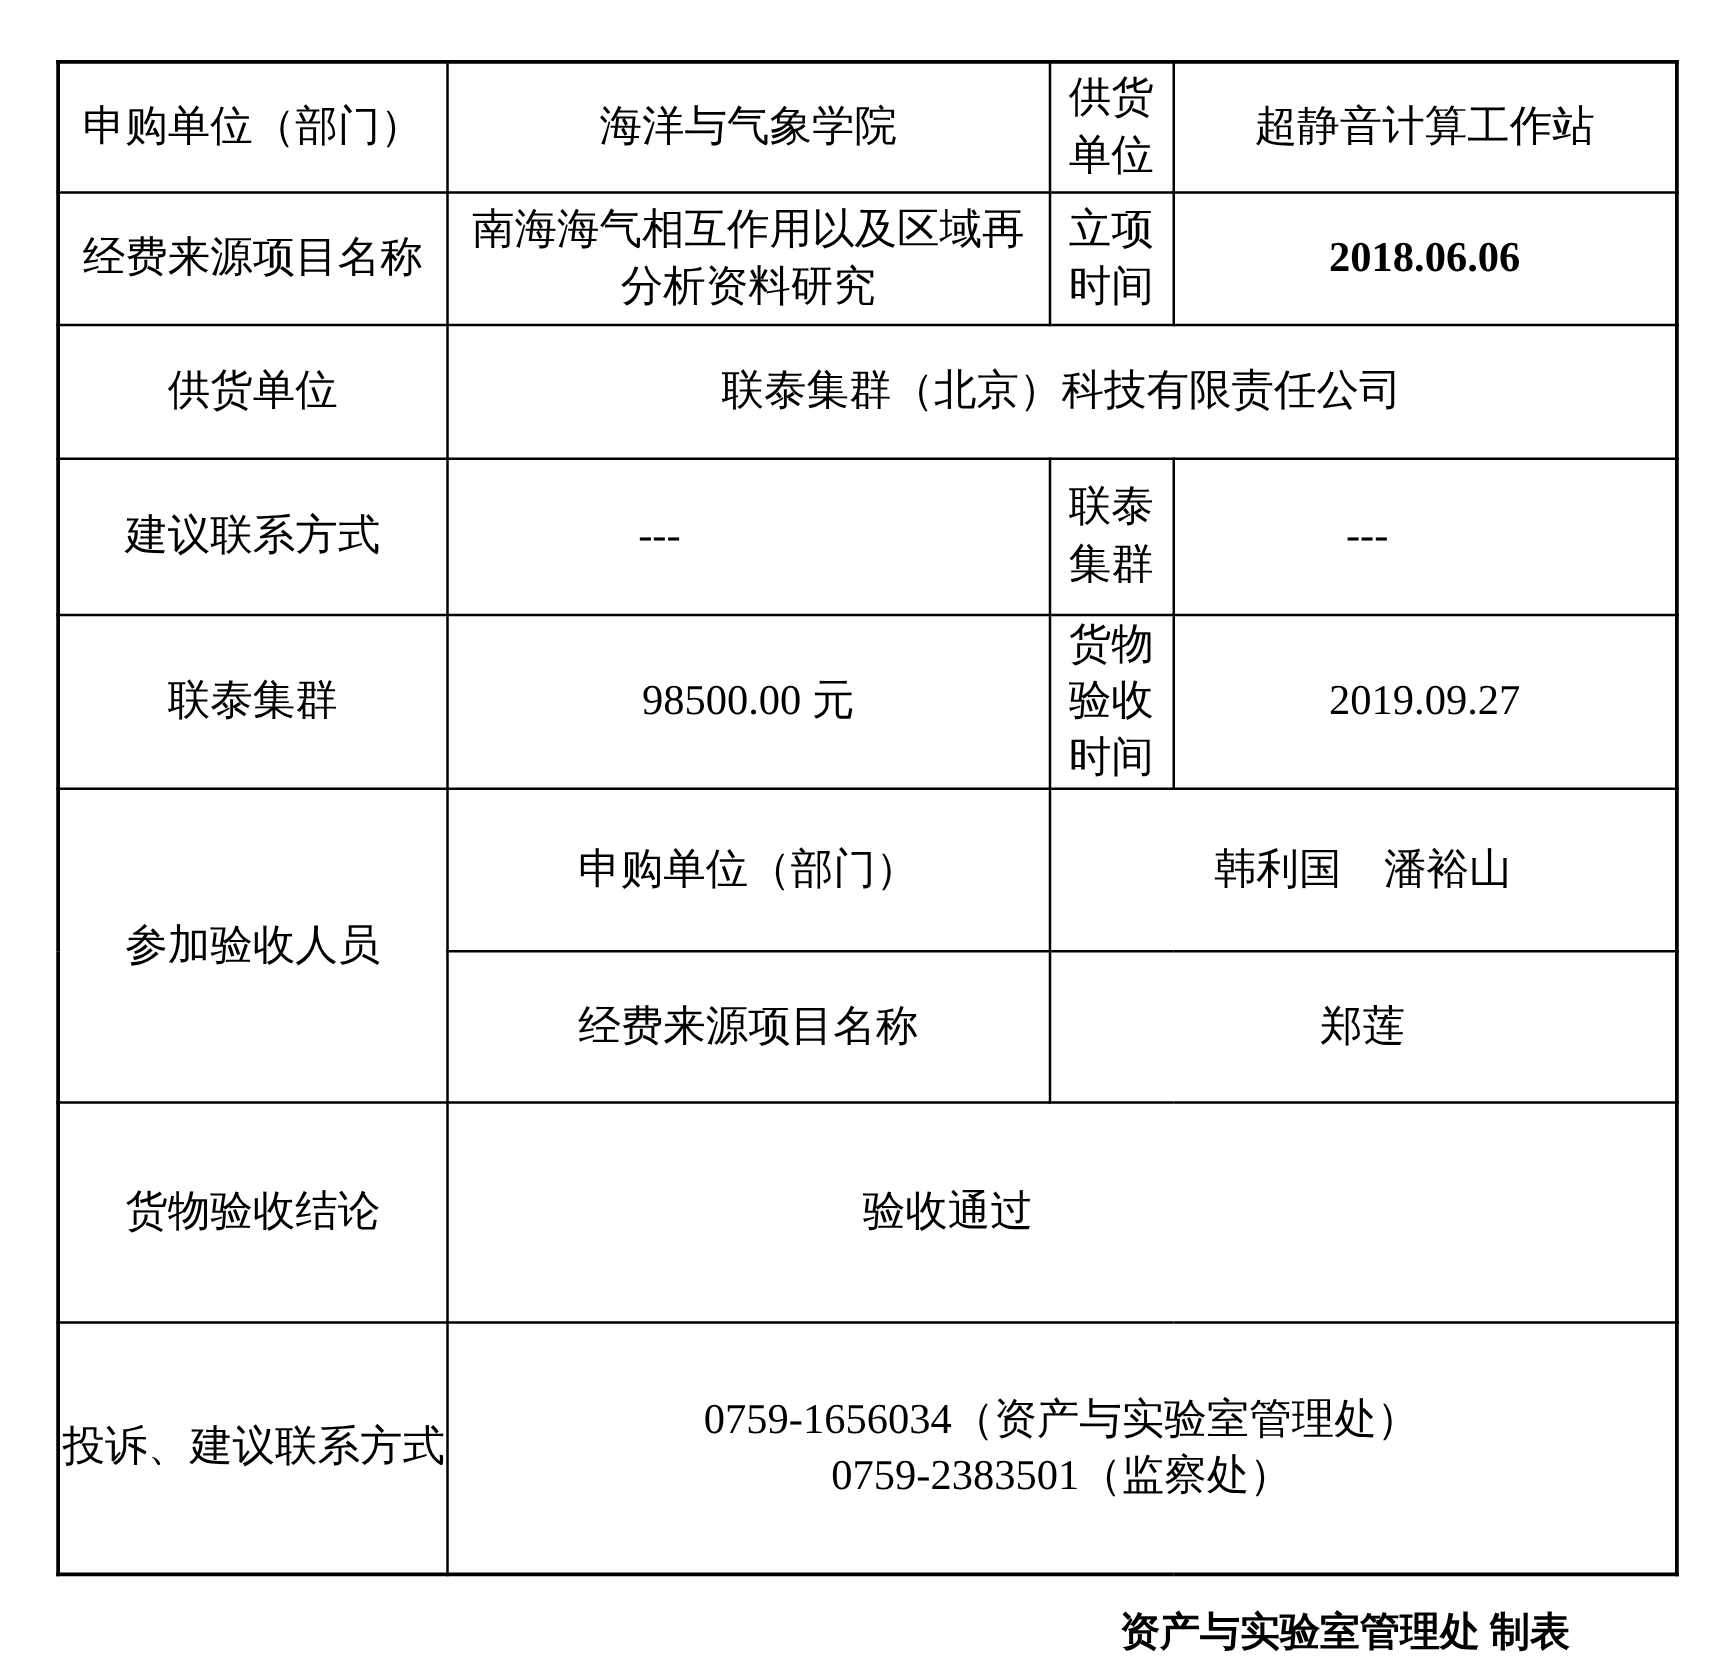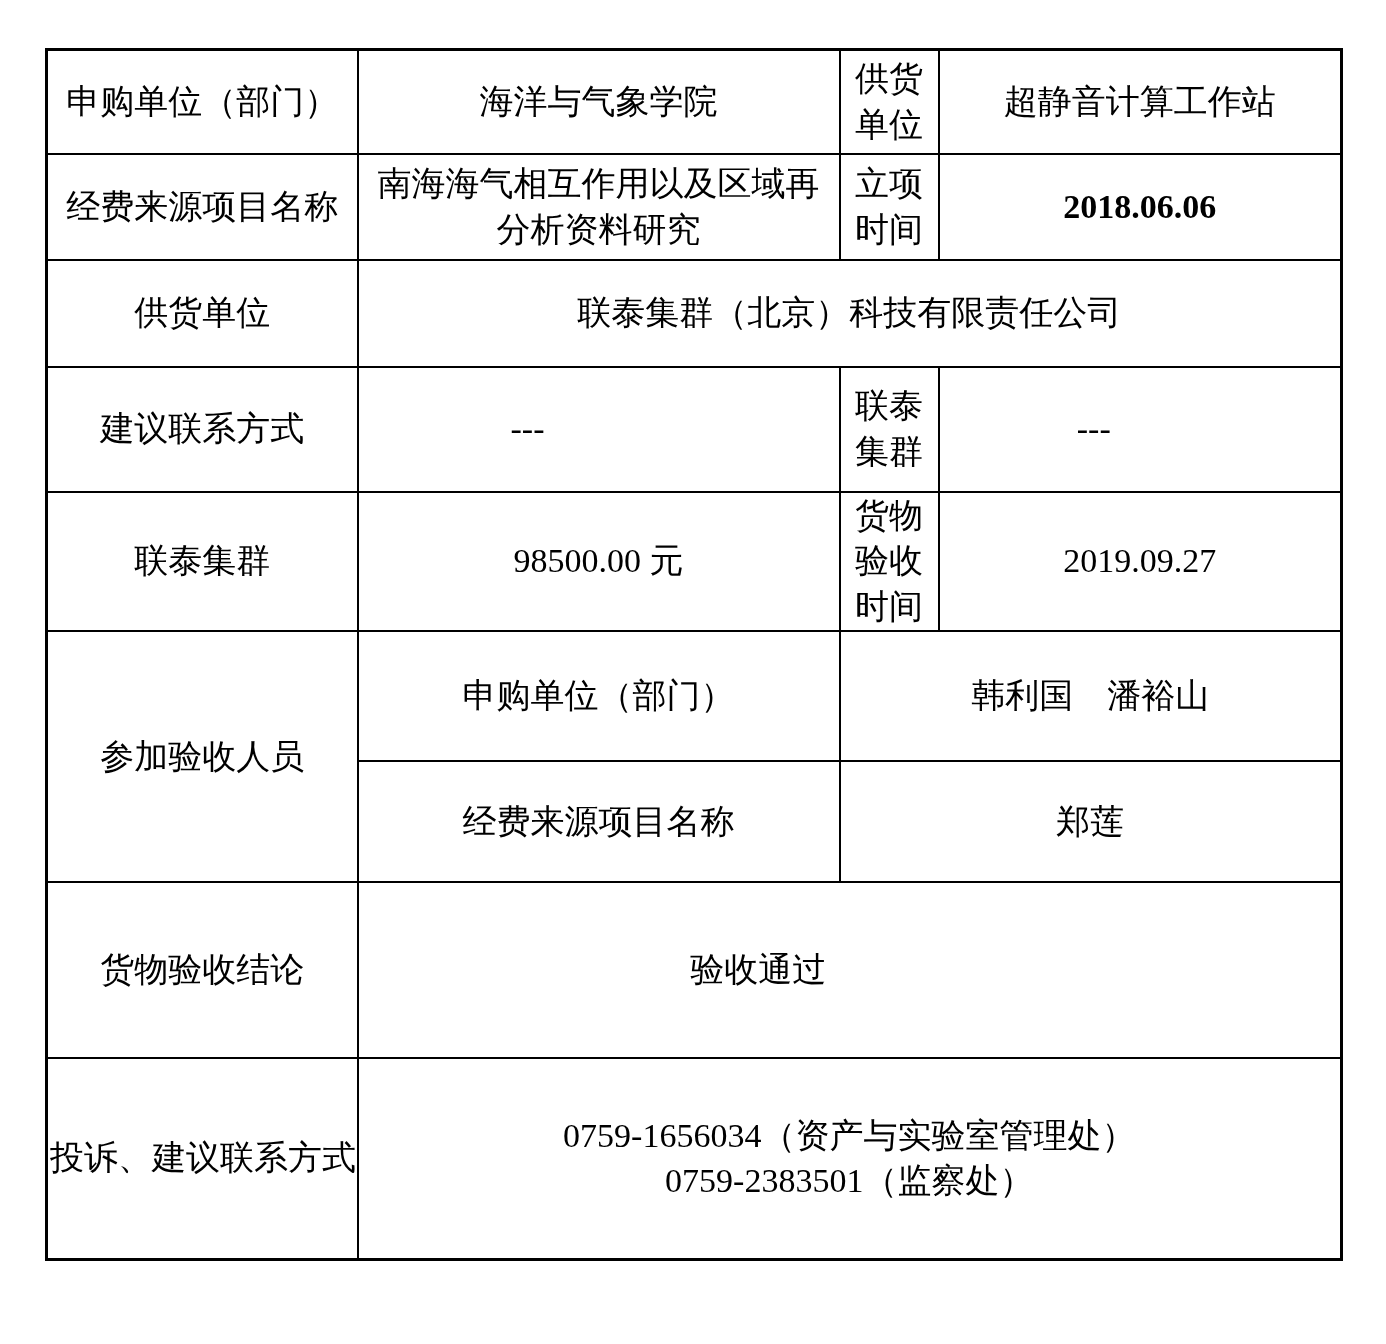--- a/index.html
+++ b/index.html
@@ -114,14 +114,15 @@
     <tr style="height:201px">
       <td class="lbl">投诉、建议联系方式</td>
       <td colspan="3">
         <span class="stack-line">0759-1656034（资产与实验室管理处）</span>
         <span class="stack-line">0759-2383501（监察处）</span>
       </td>
     </tr>
   </tbody>
     </table>
 
+  <div class="footer-note">资产与实验室管理处 制表</div>
 
 </div>
 
 </body></html>

